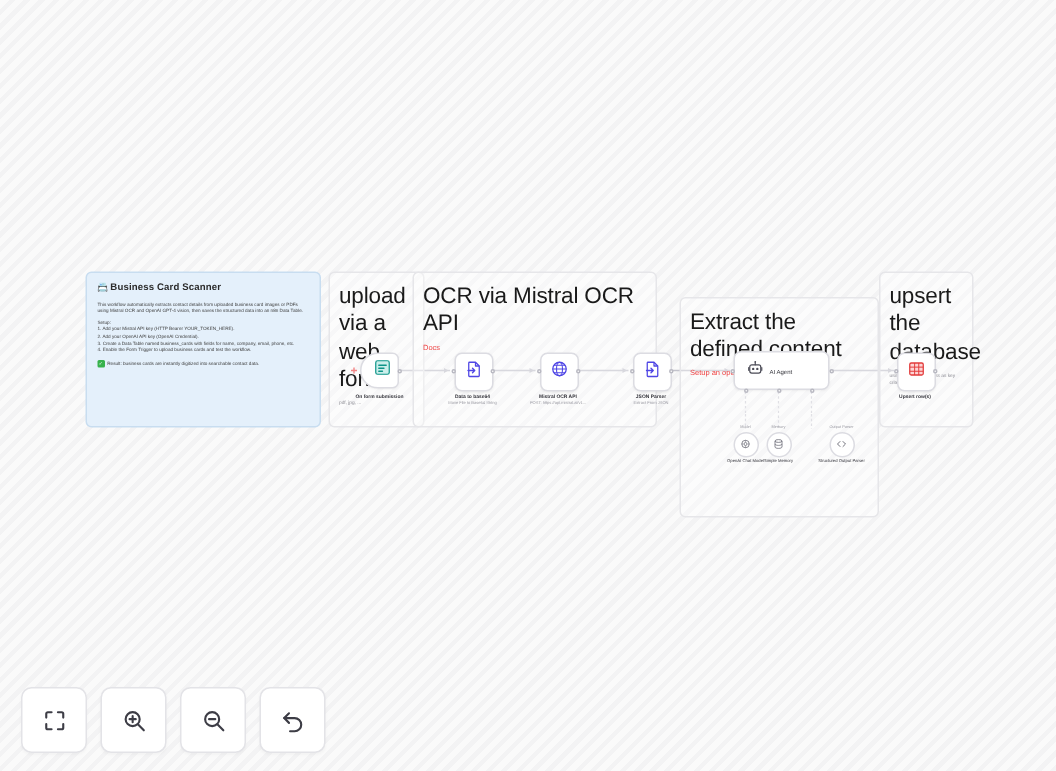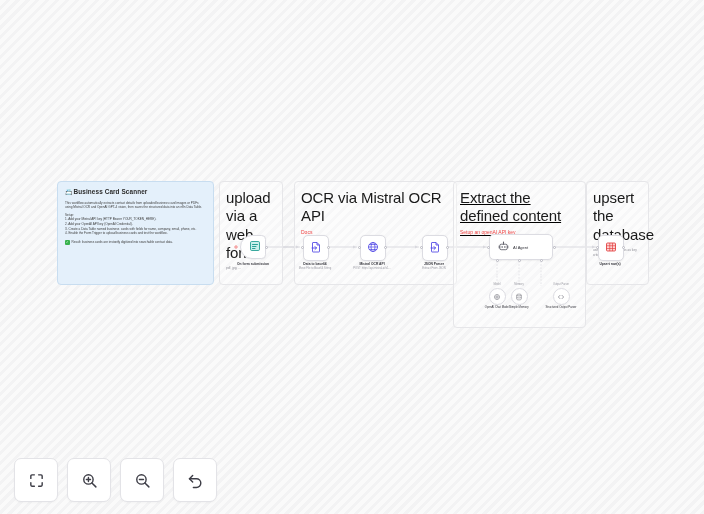--- a/index.html
+++ b/index.html
@@ -165,26 +165,26 @@
     <span class="note-check">✓</span>
     <span class="txt">Result: business cards are instantly digitized into searchable contact data.</span>
   </div>
 </div>
 
 <div class="note-hd bordered" style="left:219px;top:181px;width:64px;height:104px;padding:7px 6px;">
   <h2>upload via a web form</h2>
   <span class="muted">pdf, jpg, ...</span>
 </div>
 
-<div class="note-hd bordered" style="left:294px;top:181px;width:163px;height:104px;padding:7px 6px;">
+<div class="note-hd bordered" style="left:275px;top:181px;width:163px;height:104px;padding:7px 6px;">
   <h2>OCR via Mistral OCR API</h2>
   <span class="link">Docs</span>
 </div>
 
-<div class="note-hd bordered" style="left:453px;top:181px;width:133px;height:147px;padding:7px 6px;text-decoration:underline;">
+<div class="note-hd bordered" style="left:453px;top:198px;width:133px;height:147px;padding:7px 6px;">
   <h2>Extract the defined content</h2>
   <span class="link">Setup an openAI API key</span>
 </div>
 
 <div class="note-hd bordered" style="left:586px;top:181px;width:63px;height:104px;padding:7px 6px;">
   <h2>upsert the database</h2>
   <span class="muted">using the email address as key criteria</span>
 </div>
 
 <div class="node" style="left:240px;top:235px;">

